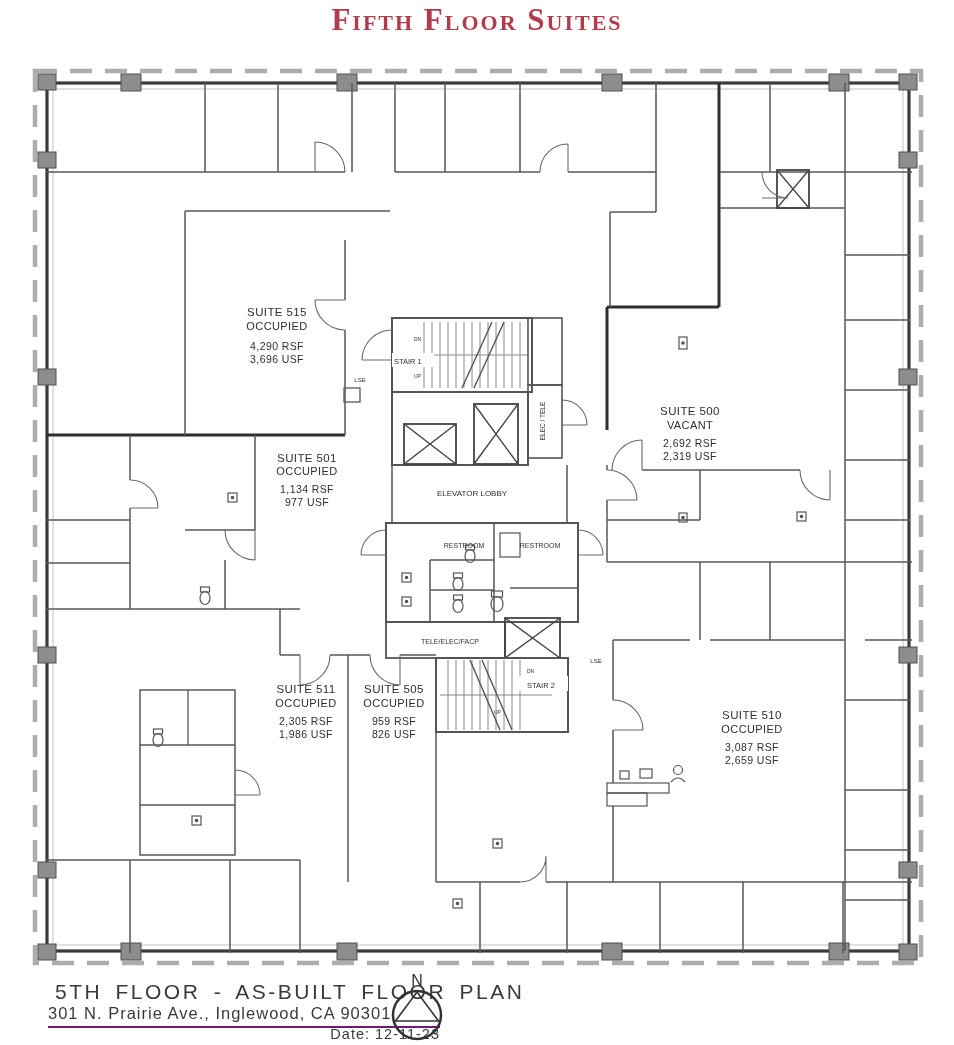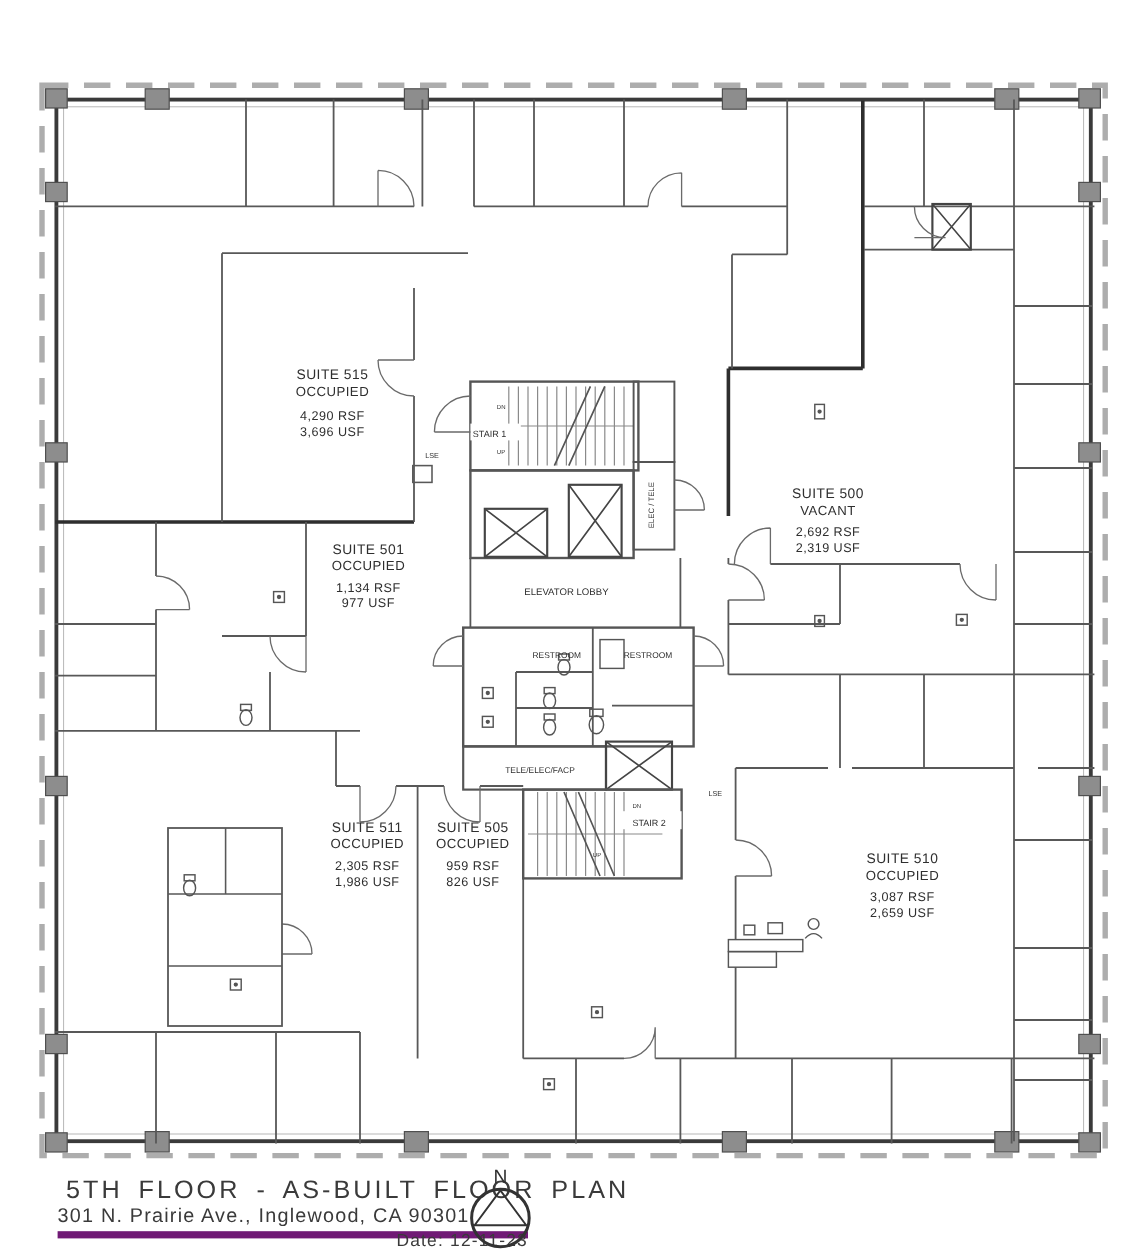--- a/index.html
+++ b/index.html
@@ -6,30 +6,31 @@
   .page{position:relative;width:954px;height:1045px;background:#ffffff;overflow:hidden;
         font-family:"Liberation Sans",sans-serif;}
   .title{position:absolute;top:2px;left:0;width:954px;margin:0;text-align:center;
          font-family:"Liberation Serif",serif;font-variant:small-caps;font-weight:600;
          font-size:31px;letter-spacing:2px;color:#b23c4b;}
   svg.plan{position:absolute;top:0;left:0;}
   svg text{font-family:"Liberation Sans",sans-serif;fill:#2f2f2f;}
   .tb1{position:absolute;left:55px;top:980px;font-size:21px;letter-spacing:2.5px;word-spacing:5px;
        color:#3a3a3a;font-weight:500;white-space:nowrap;}
   .tb2{position:absolute;left:48px;top:1004px;width:392px;font-size:16.5px;letter-spacing:1px;
-       color:#3a3a3a;border-bottom:6px solid #701a75;padding-bottom:3px;white-space:nowrap;}
+       color:#3a3a3a;border-bottom:2px solid #701a75;padding-bottom:3px;white-space:nowrap;}
   .tb3{position:absolute;left:48px;top:1026px;width:392px;text-align:right;font-size:14.5px;
        letter-spacing:1px;color:#3a3a3a;}
   svg.north{position:absolute;left:388px;top:972px;}
 </style>
 </head>
 <body>
 
 <div class="page">
 
+  <h1 class="title">Fifth Floor Suites</h1>
 
   <svg class="plan" width="954" height="1045" viewBox="0 0 954 1045">
 
     <g>
       <rect x="35" y="71" width="886" height="892" fill="none" stroke="#adadad" stroke-width="4.5" stroke-dasharray="22 13"></rect>
       <rect x="47" y="83" width="862" height="868" fill="#ffffff" stroke="#3a3a3a" stroke-width="3.2"></rect>
       <rect x="53" y="89" width="850" height="856" fill="none" stroke="#b5b5b5" stroke-width="0.8"></rect>
     </g>
 
     <g fill="#8d8d8d" stroke="#4f4f4f" stroke-width="1">

